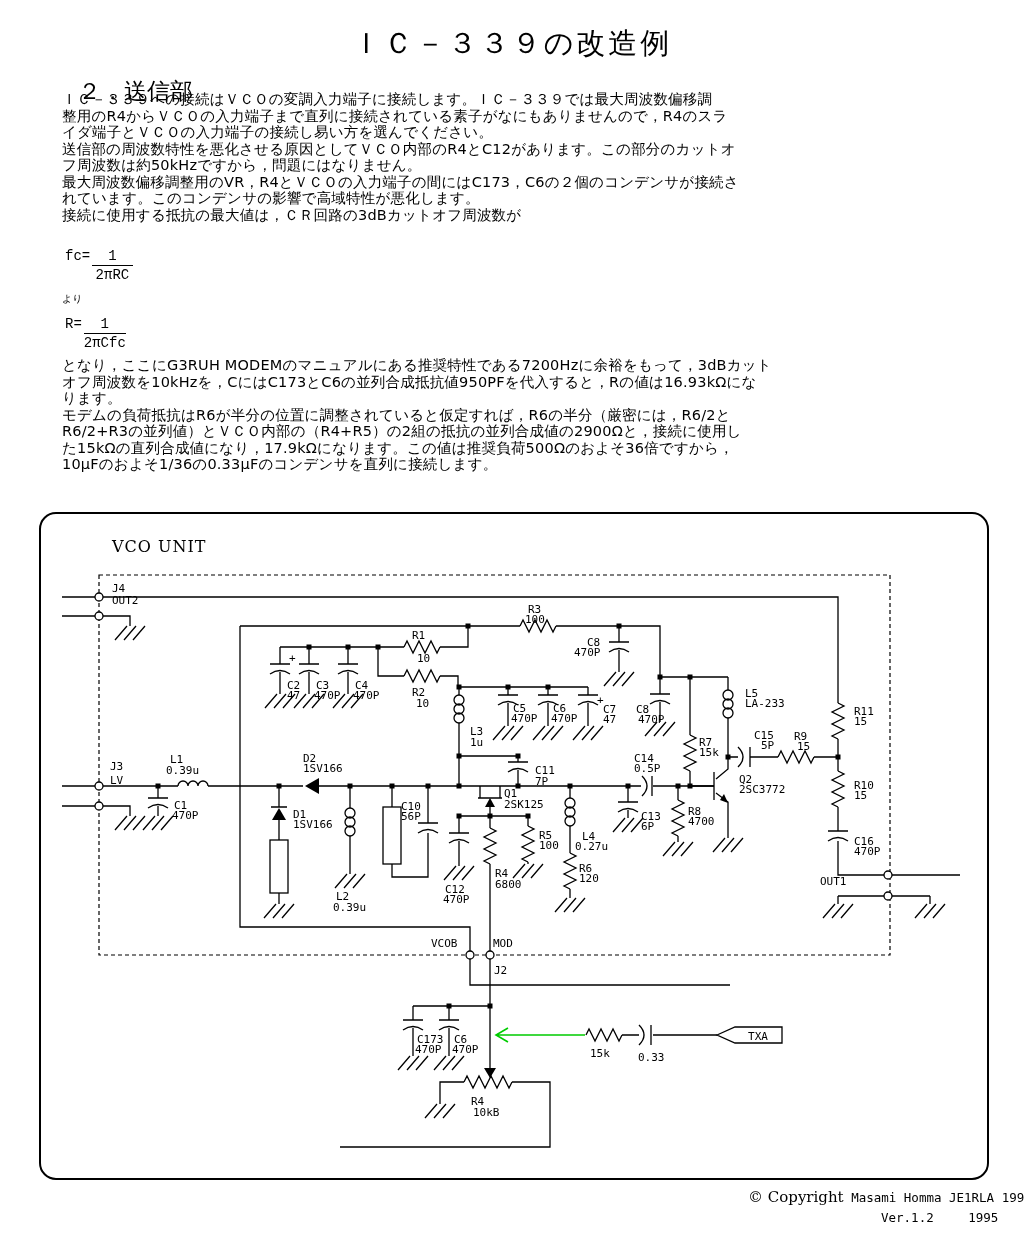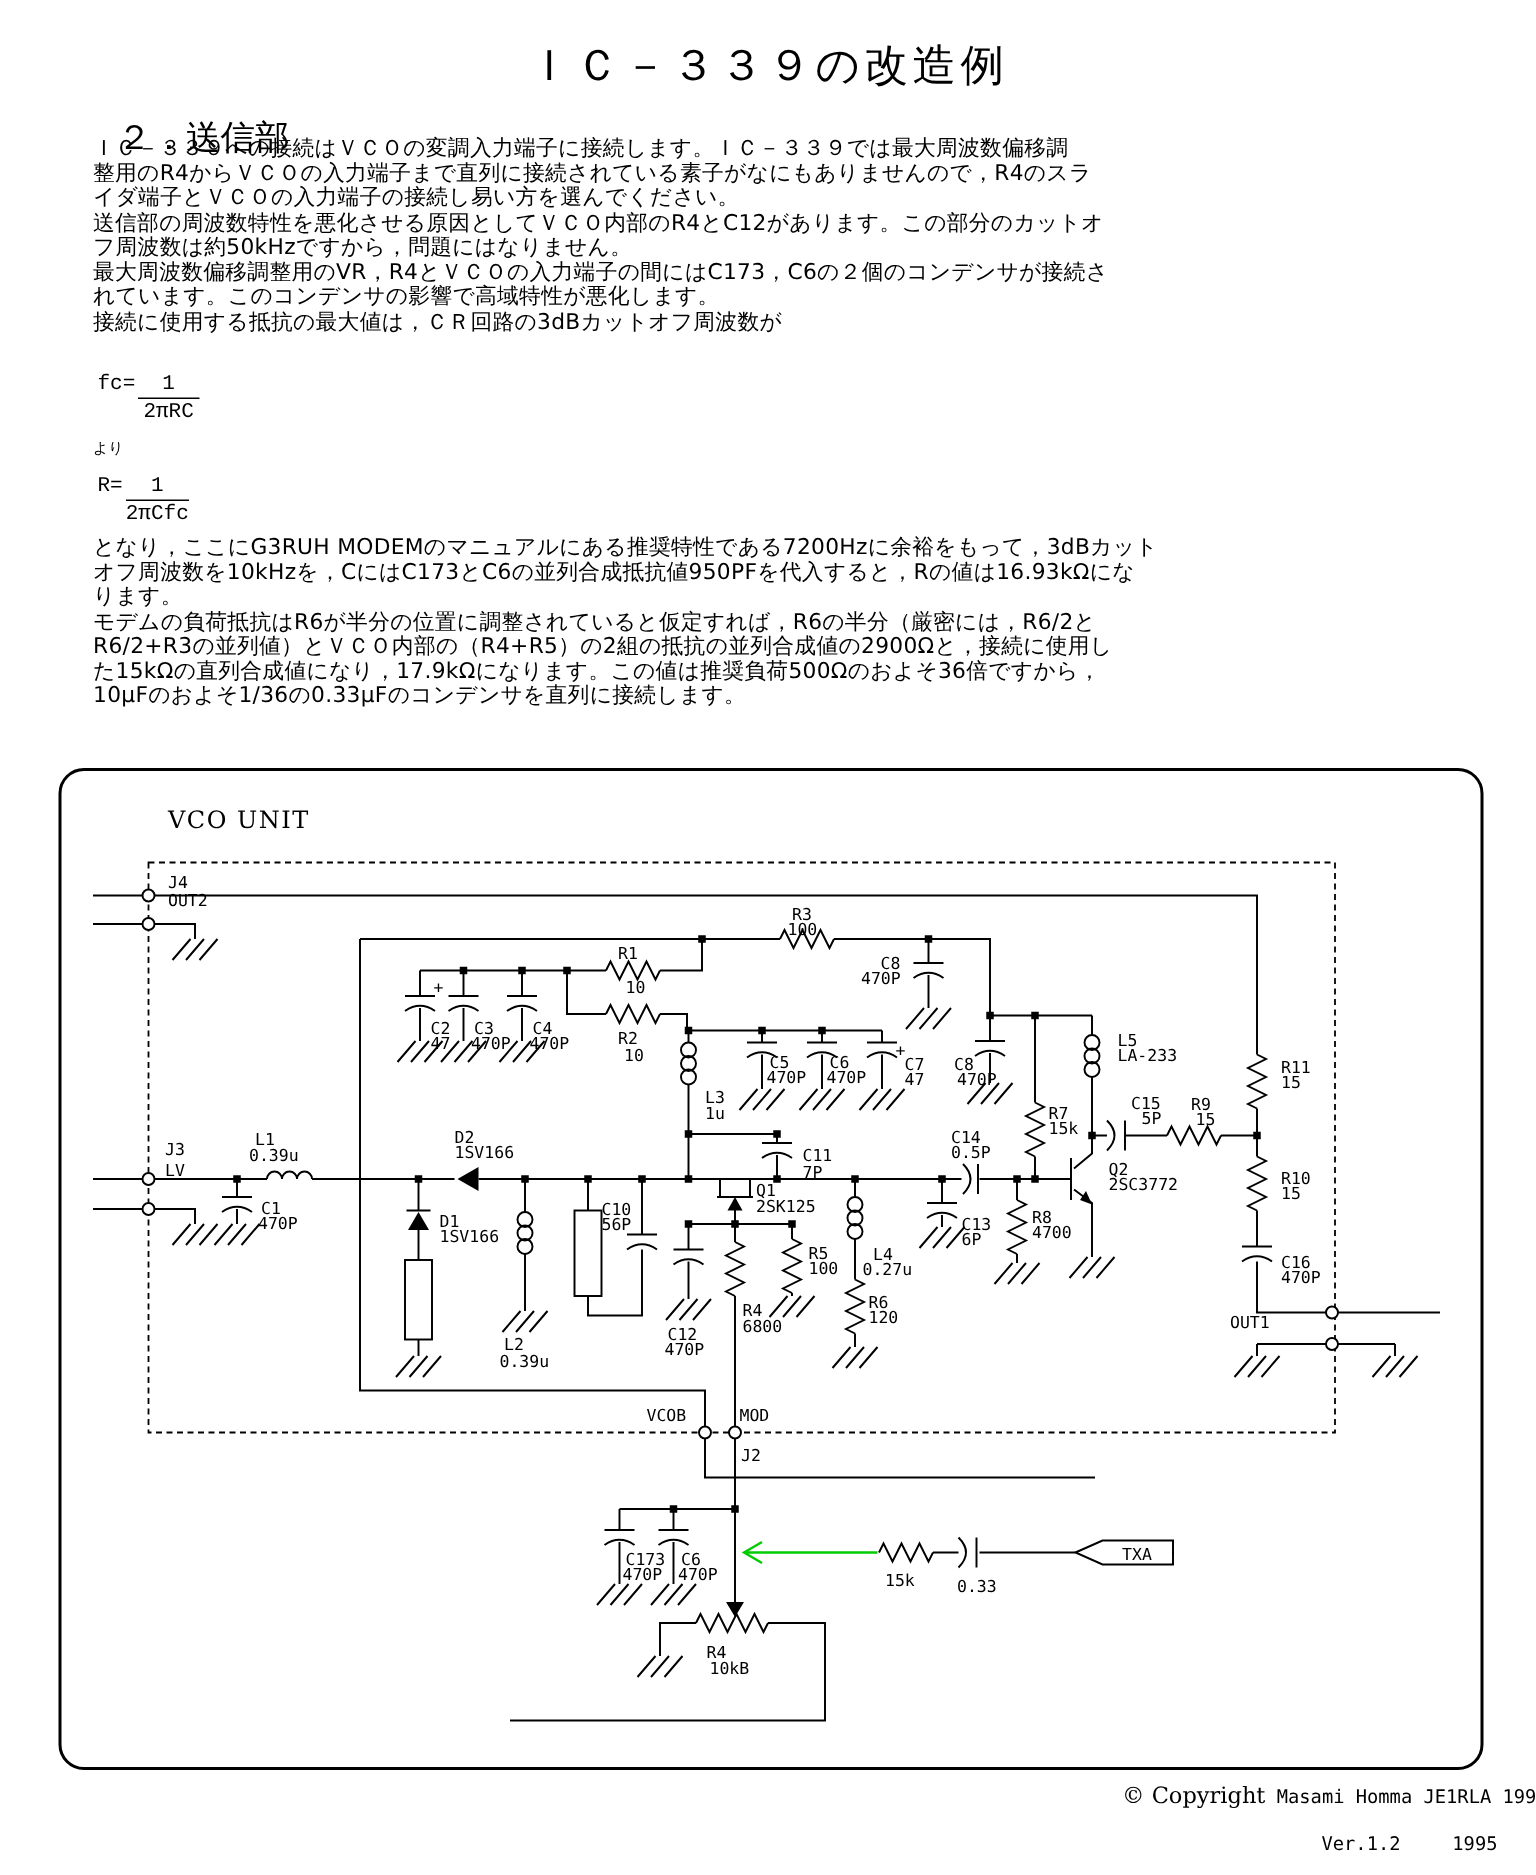--- a/index.html
+++ b/index.html
@@ -13,21 +13,21 @@
              white-space:pre-line;letter-spacing:.2px}
   .formula{left:65px;display:flex;align-items:flex-start;
            font-family:Liberation Mono, monospace;font-size:14px}
   .frac{display:inline-block;text-align:center;margin-left:2px}
   .frac .num{display:block;border-bottom:1.4px solid #000;padding:0 16px 1px}
   .frac .den{display:block;padding-top:1px}
   .yori{left:62px;font-size:10px}
   .footer{top:1188px;left:748px;width:266px;font-family:"DejaVu Sans Mono","Liberation Mono",monospace;
           font-size:12.5px;white-space:nowrap}
   .footer .cp{font-family:"DejaVu Serif","Liberation Serif",serif;font-size:15px}
-  .footer .l2{margin-top:15px}
+  .footer .l2{margin-top:4px}
   .footer .ver{margin-left:133px}
   .footer .y2{margin-left:27px}
   svg{position:absolute;top:0;left:0}
   svg .w{stroke:#000;stroke-width:1.3;fill:none}
   svg .box{stroke:#000;stroke-width:2;fill:none}
   svg .dash{stroke:#000;stroke-width:1.2;fill:none;stroke-dasharray:4 3}
   svg .f{fill:#000;stroke:none}
   svg .cc{fill:#fff;stroke:#000;stroke-width:1.3}
   svg .g{stroke:#00cc00;stroke-width:1.6;fill:none}
   svg text{font-family:"DejaVu Sans Mono","Liberation Mono",monospace;font-size:11px;fill:#000;stroke:none}

